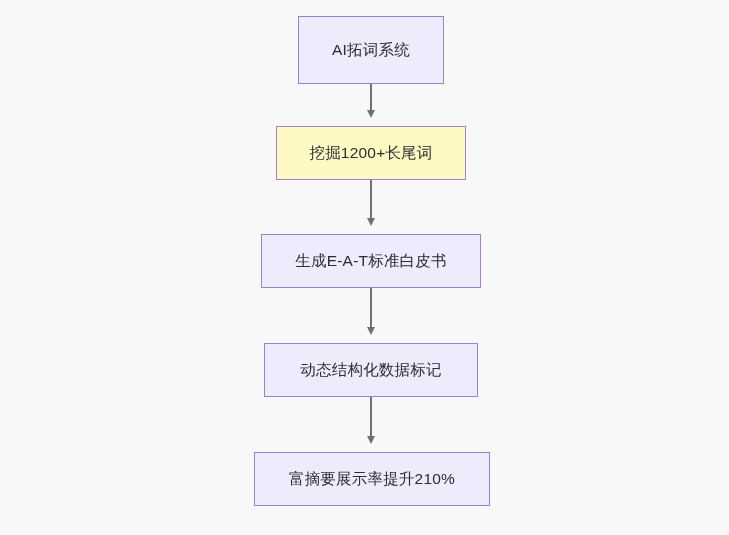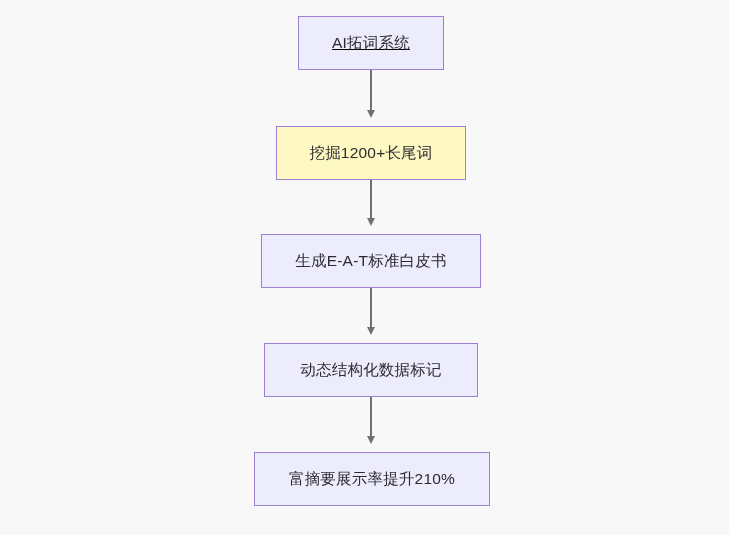--- a/index.html
+++ b/index.html
@@ -71,21 +71,21 @@
       <div class="edge-head" style="top: 38px; border-top-color: rgb(112, 112, 112);"></div>
     </div>
     <div class="edge" style="left: 370px; top: 288px; width: 2px; height: 47px;">
       <div class="edge-line" style="height: 40px; background: rgb(112, 112, 112);"></div>
       <div class="edge-head" style="top: 39px; border-top-color: rgb(112, 112, 112);"></div>
     </div>
     <div class="edge" style="left: 370px; top: 397px; width: 2px; height: 47px;">
       <div class="edge-line" style="height: 40px; background: rgb(112, 112, 112);"></div>
       <div class="edge-head" style="top: 39px; border-top-color: rgb(112, 112, 112);"></div>
     </div>
-    <div class="node" style="left: 298px; top: 16px; width: 146px; height: 54px; background: rgb(236, 236, 252); border-color: rgb(157, 127, 212); text-decoration: underline;">
+    <div class="node" style="left: 298px; top: 16px; width: 146px; height: 68px; background: rgb(236, 236, 252); border-color: rgb(157, 127, 212);">
       <span class="node-label" style="color: rgb(43, 43, 48);">AI拓词系统</span>
     </div>
     <div class="node" style="left: 276px; top: 126px; width: 190px; height: 54px; background: #fef9c3; border-color: rgb(157, 127, 212);">
       <span class="node-label" style="color: rgb(43, 43, 48);">挖掘1200+长尾词</span>
     </div>
     <div class="node" style="left: 264px; top: 343px; width: 214px; height: 54px; background: rgb(236, 236, 252); border-color: rgb(157, 127, 212);">
       <span class="node-label" style="color: rgb(43, 43, 48);">动态结构化数据标记</span>
     </div>
     <div class="node" style="left: 261px; top: 234px; width: 220px; height: 54px; background: rgb(236, 236, 252); border-color: rgb(157, 127, 212);">
       <span class="node-label" style="color: rgb(43, 43, 48);">生成E-A-T标准白皮书</span>

